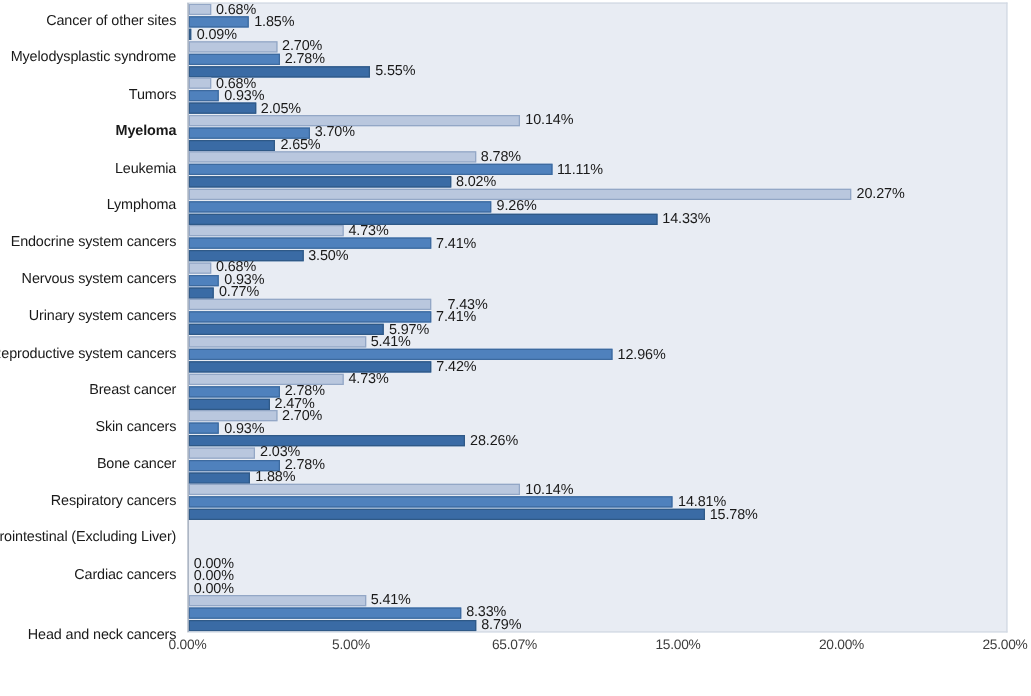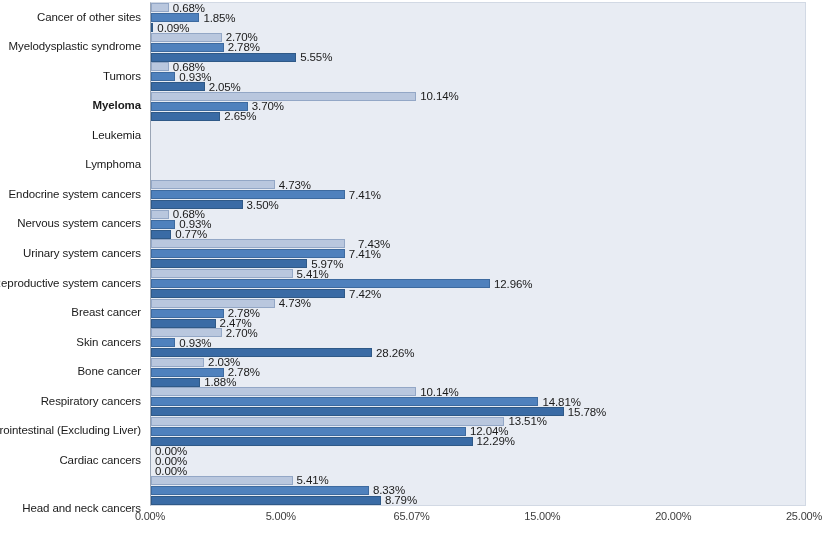--- a/index.html
+++ b/index.html
@@ -189,20 +189,36 @@
         <div class="bar-label" style="left: 57.628px; top: 24.7647px;">2.05%</div>
       </div>
       <div class="cat-row" style="top: 88.5882px; height: 29.5294px;">
         <div class="bar hispanic" style="top: 0.264706px; width: 265.262px; height: 9px;"></div>
         <div class="bar-label" style="left: 269.262px; top: 4.76471px;">10.14%</div>
         <div class="bar black" style="top: 10.2647px; width: 96.792px; height: 9px;"></div>
         <div class="bar-label" style="left: 100.792px; top: 14.7647px;">3.70%</div>
         <div class="bar white" style="top: 20.2647px; width: 69.324px; height: 9px;"></div>
         <div class="bar-label" style="left: 73.324px; top: 24.7647px;">2.65%</div>
       </div>
+      <div class="cat-row" style="top: 118.118px; height: 29.5294px;">
+        <div class="bar hispanic" style="top: 0.264706px; width: 229.685px; height: 9px;"></div>
+        <div class="bar-label" style="left: 233.685px; top: 4.76471px;">8.78%</div>
+        <div class="bar black" style="top: 10.2647px; width: 290.638px; height: 9px;"></div>
+        <div class="bar-label" style="left: 294.638px; top: 14.7647px;">11.11%</div>
+        <div class="bar white" style="top: 20.2647px; width: 209.803px; height: 9px;"></div>
+        <div class="bar-label" style="left: 213.803px; top: 24.7647px;">8.02%</div>
+      </div>
+      <div class="cat-row" style="top: 147.647px; height: 29.5294px;">
+        <div class="bar hispanic" style="top: 0.264706px; width: 530.263px; height: 9px;"></div>
+        <div class="bar-label" style="left: 534.263px; top: 4.76471px;">20.27%</div>
+        <div class="bar black" style="top: 10.2647px; width: 242.242px; height: 9px;"></div>
+        <div class="bar-label" style="left: 246.242px; top: 14.7647px;">9.26%</div>
+        <div class="bar white" style="top: 20.2647px; width: 374.873px; height: 9px;"></div>
+        <div class="bar-label" style="left: 378.873px; top: 24.7647px;">14.33%</div>
+      </div>
       <div class="cat-row" style="top: 177.176px; height: 29.5294px;">
         <div class="bar hispanic" style="top: 0.264706px; width: 123.737px; height: 9px;"></div>
         <div class="bar-label" style="left: 127.737px; top: 4.76471px;">4.73%</div>
         <div class="bar black" style="top: 10.2647px; width: 193.846px; height: 9px;"></div>
         <div class="bar-label" style="left: 197.846px; top: 14.7647px;">7.41%</div>
         <div class="bar white" style="top: 20.2647px; width: 91.56px; height: 9px;"></div>
         <div class="bar-label" style="left: 95.56px; top: 24.7647px; text-align: right;">3.50%</div>
       </div>
       <div class="cat-row" style="top: 206.706px; height: 29.5294px;">
         <div class="bar hispanic" style="top: 0.264706px; width: 17.7888px; height: 9px;"></div>
@@ -252,28 +268,20 @@
         <div class="bar white" style="top: 20.2647px; width: 49.1808px; height: 9px;"></div>
         <div class="bar-label" style="left: 53.1808px; top: 24.7647px;">1.88%</div>
       </div>
       <div class="cat-row" style="top: 383.882px; height: 29.5294px;">
         <div class="bar hispanic" style="top: 0.264706px; width: 265.262px; height: 9px;"></div>
         <div class="bar-label" style="left: 269.262px; top: 4.76471px;">10.14%</div>
         <div class="bar black" style="top: 10.2647px; width: 387.43px; height: 9px;"></div>
         <div class="bar-label" style="left: 391.43px; top: 14.7647px;">14.81%</div>
         <div class="bar white" style="top: 20.2647px; width: 412.805px; height: 9px;"></div>
         <div class="bar-label" style="left: 416.805px; top: 24.7647px;">15.78%</div>
-      </div>
-      <div class="cat-row" style="top: 413.412px; height: 29.5294px;">
-        <div class="bar hispanic" style="top: 0.264706px; width: 353.422px; height: 9px;"></div>
-        <div class="bar-label" style="left: 357.422px; top: 4.76471px;">13.51%</div>
-        <div class="bar black" style="top: 10.2647px; width: 314.966px; height: 9px;"></div>
-        <div class="bar-label" style="left: 318.966px; top: 14.7647px;">12.04%</div>
-        <div class="bar white" style="top: 20.2647px; width: 321.506px; height: 9px;"></div>
-        <div class="bar-label" style="left: 325.506px; top: 24.7647px;">12.29%</div>
       </div>
       <div class="cat-row" style="top: 442.941px; height: 29.5294px;">
         <div class="bar-label" style="left: 4px; top: 4.76471px;">0.00%</div>
         <div class="bar-label" style="left: 4px; top: 14.7647px;">0.00%</div>
         <div class="bar-label" style="left: 4px; top: 24.7647px;">0.00%</div>
       </div>
       <div class="cat-row" style="top: 472.471px; height: 29.5294px;">
         <div class="bar hispanic" style="top: 0.264706px; width: 141.526px; height: 9px;"></div>
         <div class="bar-label" style="left: 145.526px; top: 4.76471px;">5.41%</div>
         <div class="bar black" style="top: 10.2647px; width: 217.913px; height: 9px;"></div>

